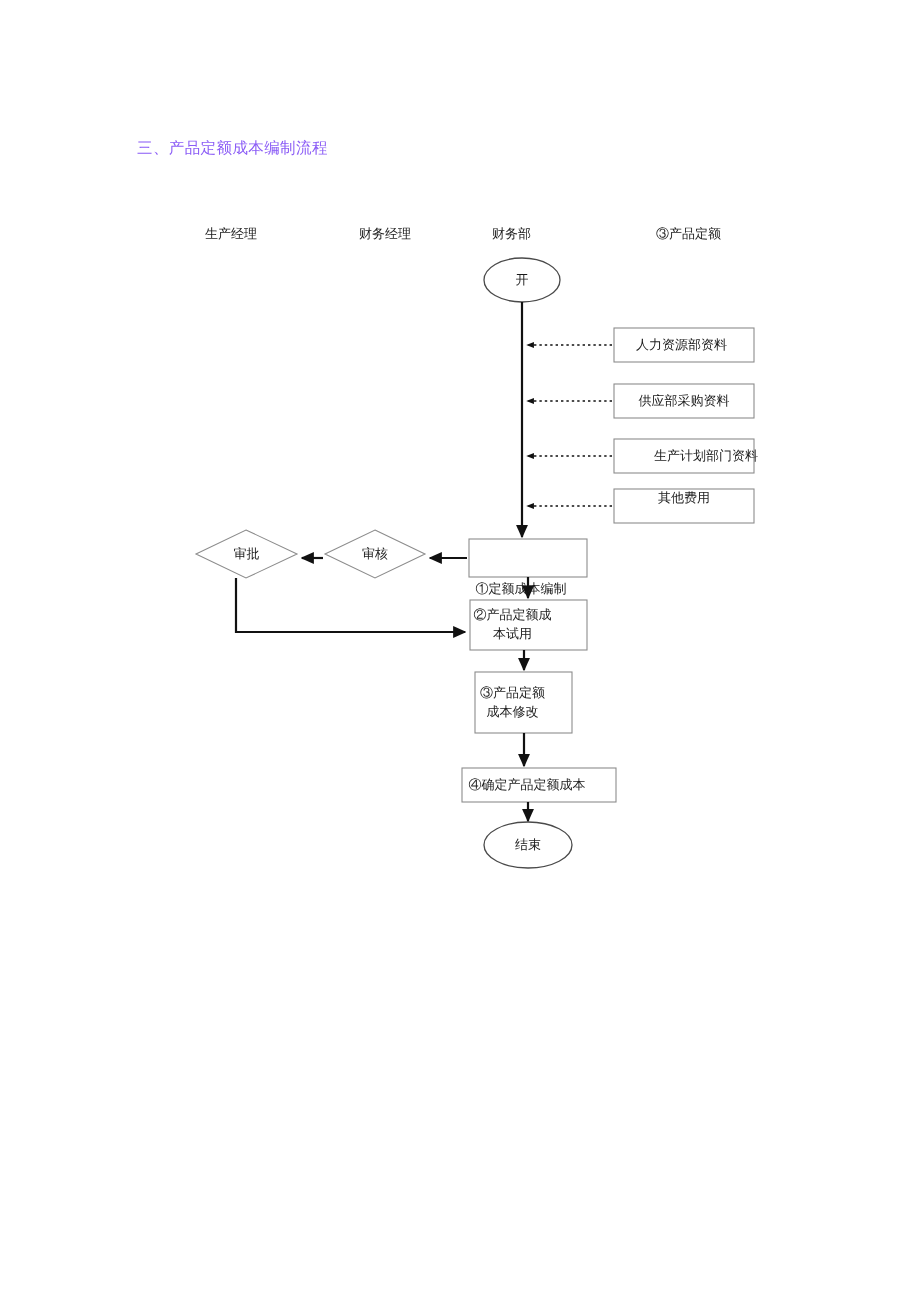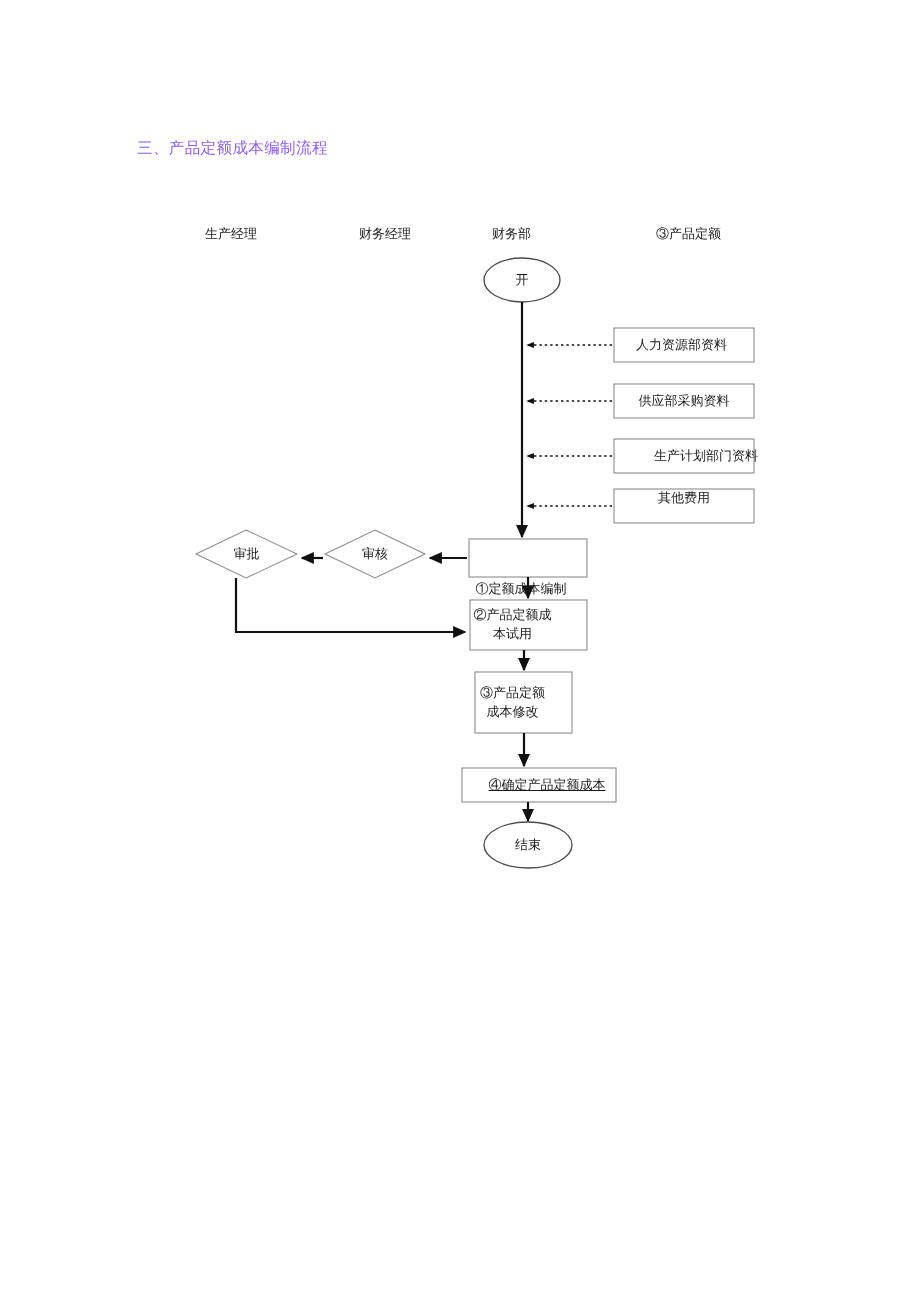--- a/index.html
+++ b/index.html
@@ -78,21 +78,21 @@
   #label-end   { left: 484px; top: 822px; width: 88px; height: 46px; }
 
   
   #label-approve { left: 196px; top: 530px; width: 101px; height: 48px; }
   #label-review  { left: 325px; top: 530px; width: 100px; height: 48px; }
 
   
   #label-p1 { left: 469px; top: 570px; width: 104px; height: 38px; }
   #label-p2 { left: 454px; top: 600px; width: 117px; height: 50px; }
   #label-p3 { left: 456px; top: 672px; width: 113px;  height: 61px; border-radius: 22px; }
-  #label-p4 { left: 470px; top: 768px; width: 154px; height: 34px; text-decoration: underline; }
+  #label-p4 { left: 450px; top: 768px; width: 154px; height: 34px; }
 
   
   #label-in-0 { left: 614px; top: 328px; width: 135px; height: 34px; }
   #label-in-1 { left: 614px; top: 384px; width: 140px; height: 34px; }
   #label-in-2 { left: 614px; top: 439px; width: 140px; height: 34px; padding-left: 22px; }
   #label-in-3 { left: 614px; top: 489px; width: 140px; height: 18px; }
 </style>
 </head>
 <body>
 

